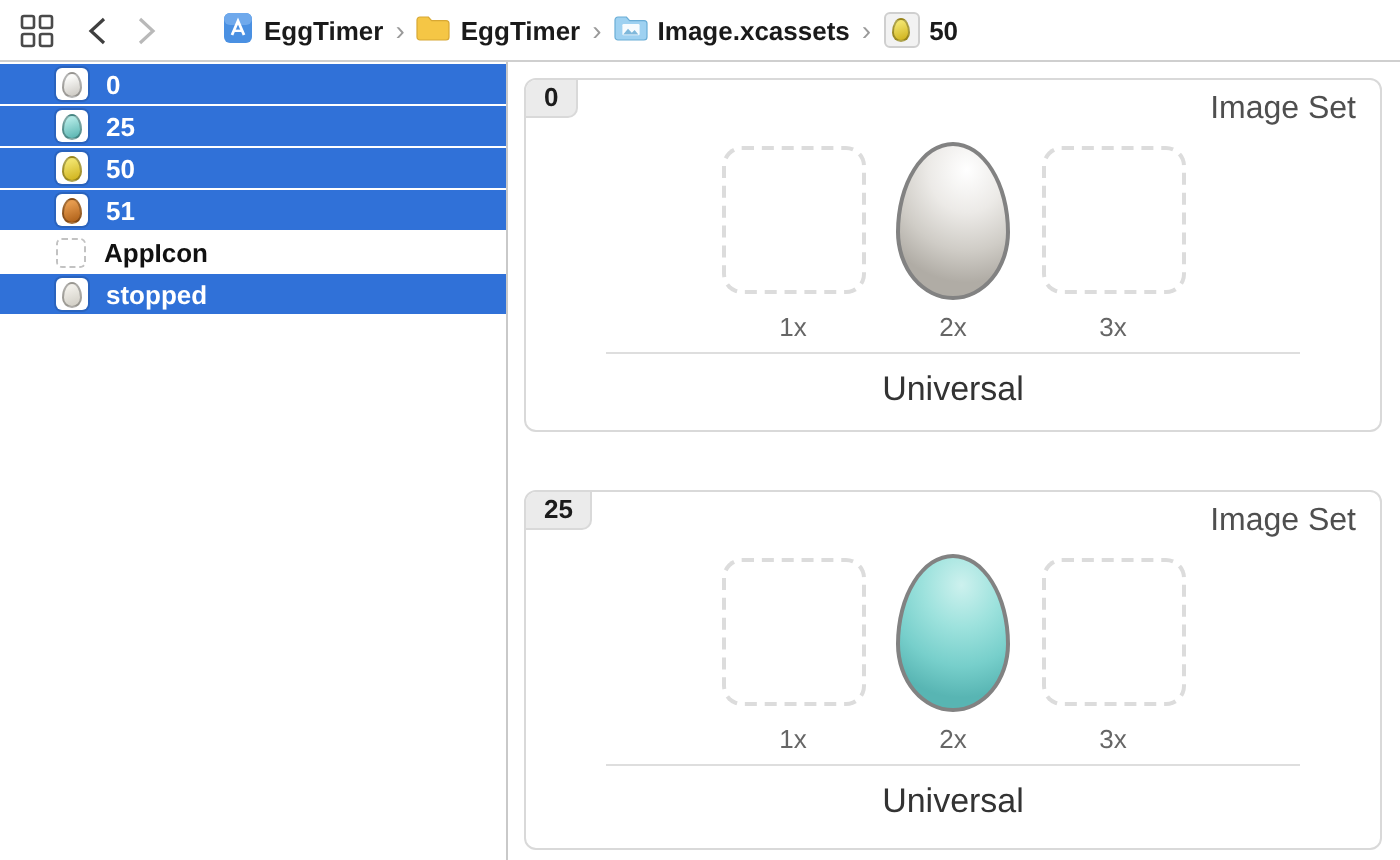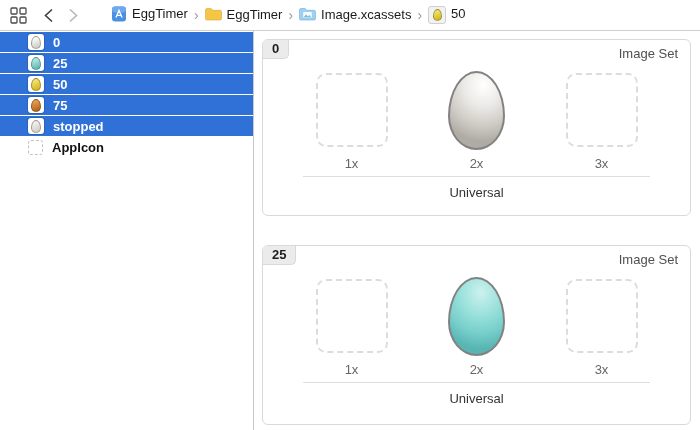--- a/index.html
+++ b/index.html
@@ -12,21 +12,21 @@
 
   
   .toolbar{
     height:30px;flex:0 0 30px;display:flex;align-items:center;
     background:#ffffff;border-bottom:1px solid #cfcfcf;padding-left:10px;
   }
   .tool-icon{display:flex;align-items:center;justify-content:center;cursor:default;}
   .grid-icon{margin-right:16px;}
   .nav-chevron{margin-right:14px;}
   .crumbs{display:flex;align-items:center;margin-left:18px;font-size:13px;color:#1a1a1a;}
-  .crumb{display:flex;gap:5px;cursor:default;}
+  .crumb{display:flex;align-items:center;gap:5px;cursor:default;font-weight:bold;}
   .crumb-sep{color:#9a9a9a;font-size:14px;padding:0 6px;line-height:1;}
   .crumb-chip{
     width:16px;height:16px;background:#f2f2f2;border:1px solid #cfcfcf;border-radius:3px;
     display:flex;align-items:center;justify-content:center;
   }
 
   
   .body{flex:1;display:flex;min-height:0;}
 
   
@@ -68,44 +68,44 @@
     height:175px;background:#ffffff;
   }
   .card.second{height:178px;margin-top:29px;}
   .badge{
     position:absolute;top:0;left:0;background:#ebebeb;
     border-right:1px solid #d9d9d9;border-bottom:1px solid #d9d9d9;
     border-radius:5px 0 5px 0;padding:1px 9px 2px;
     font-size:13px;font-weight:700;color:#1c1c1c;
   }
   .type-label{
-    position:absolute;top:6px;right:12px;font-size:13px;color:#4f4f4f;
+    position:absolute;top:6px;right:12px;font-size:16px;color:#4f4f4f;
   }
   .slots-row{
-    display:flex;justify-content:center;gap:45px;margin-top:30px;
+    display:flex;justify-content:center;margin-top:30px;
   }
   .slot-col{width:80px;display:flex;flex-direction:column;align-items:center;}
   .slot-box{height:80px;display:flex;align-items:center;justify-content:center;}
   .dashed-slot{
     width:68px;height:70px;border:2px dashed #dcdcdc;border-radius:10px;
   }
   .big-egg{
     width:57px;height:79px;
     border-radius:50% 50% 50% 50% / 57% 57% 43% 43%;
     border:2.5px solid #828282;box-sizing:border-box;
   }
   .big-egg.white{
     background:radial-gradient(ellipse 95% 75% at 63% 16%,#ffffff 0%,#eceae7 38%,#cfccc6 72%,#b0aca5 100%);
   }
   .big-egg.teal{
     background:radial-gradient(ellipse 95% 75% at 58% 18%,#cdf1ee 0%,#9de2dd 38%,#77cfcb 72%,#58b5b3 100%);
   }
   .scale-label{margin-top:6px;font-size:13px;color:#666;}
   .card-divider{border-top:1px solid #dedede;margin:5px 40px 0;}
-  .idiom-label{text-align:center;font-size:13px;color:#333;margin-top:8px;}
+  .idiom-label{text-align:center;font-size:17px;color:#333;margin-top:8px;}
 </style>
 </head>
 <body>
 
 <div class="app">
 
   <div class="toolbar">
     <span class="tool-icon grid-icon">
       <svg width="17" height="17" viewBox="0 0 17 17">
           <g fill="none" stroke="#4a4a4a" stroke-width="1.3">
@@ -194,34 +194,34 @@
         <span class="thumb">
             <span class="mini-egg egg-yellow"></span>
           </span>
         <span>50</span>
       </div>
 
       <div class="side-row selected">
         <span class="thumb">
             <span class="mini-egg egg-orange"></span>
           </span>
-        <span>75</span>
-      </div>
-
-
-      <div class="side-row selected">
-        <span class="thumb">
-            <span class="mini-egg egg-pale"></span>
-          </span>
-        <span>stopped</span>
-      </div>
+        <span>51</span>
+      </div>
+
 
       <div class="side-row">
         <span class="thumb empty"></span>
         <span>AppIcon</span>
+      </div>
+
+      <div class="side-row selected">
+        <span class="thumb">
+            <span class="mini-egg egg-pale"></span>
+          </span>
+        <span>stopped</span>
       </div>
 
     </div>
 
     <div class="main">
 
       <div class="card">
         <div class="badge">0</div>
         <div class="type-label">Image Set</div>
         <div class="slots-row">

